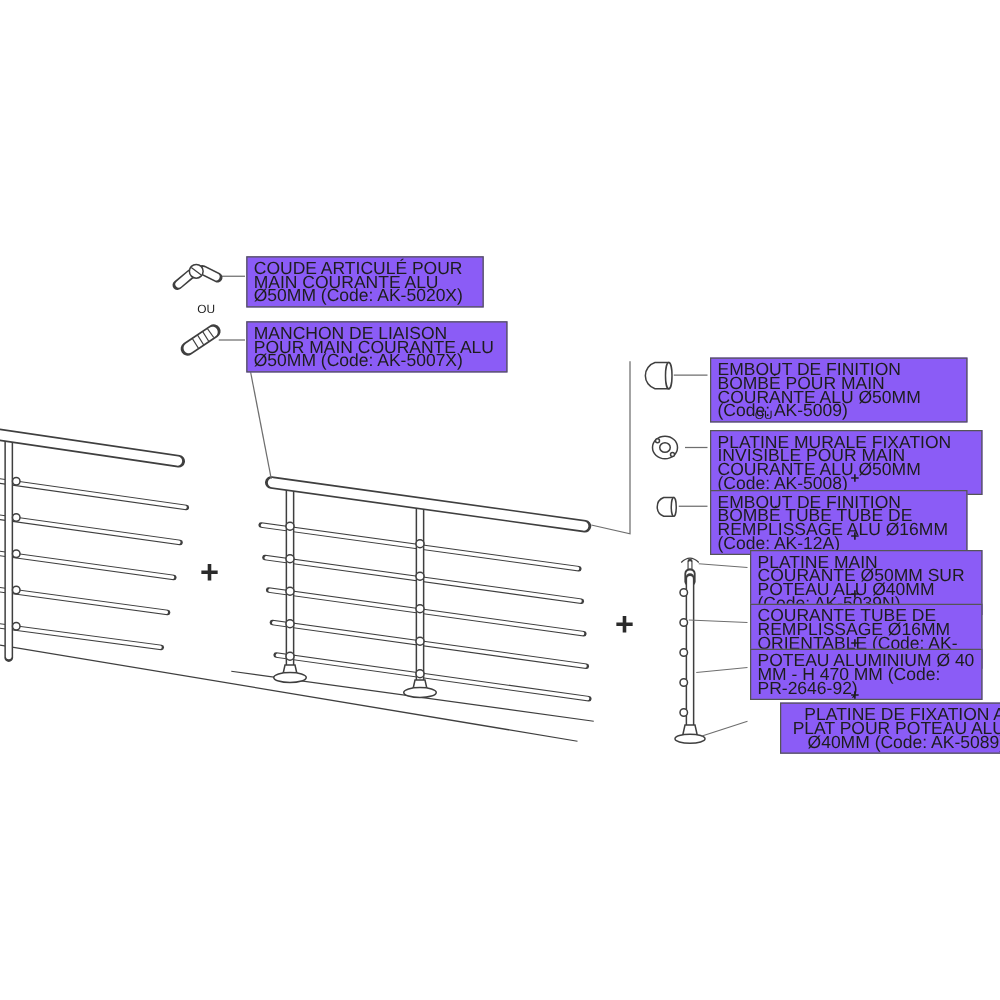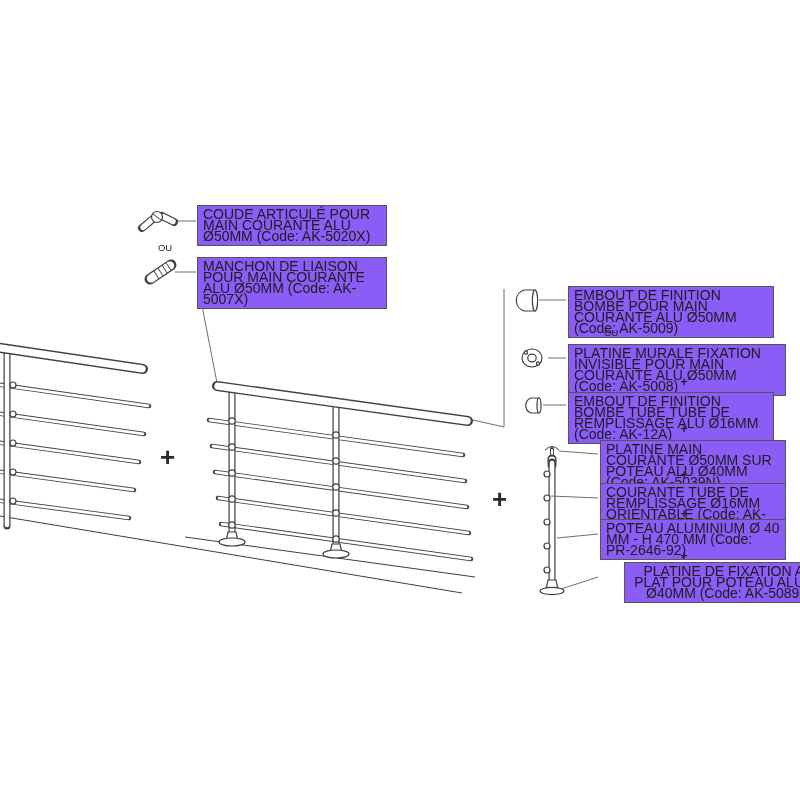--- a/index.html
+++ b/index.html
@@ -193,21 +193,21 @@
     <g>
       <path class="wfill" d="M539,398 L531,398 A8,8 0 0 0 531,413 L539,413 Z"></path>
       <ellipse class="wfill" cx="539" cy="405.5" rx="2" ry="7.5"></ellipse>
     </g>
   </svg>
 
   <div class="callout" style="left:197px;top:205px;width:190px;">COUDE ARTICULÉ POUR MAIN COURANTE ALU Ø50MM (Code: AK-5020X)</div>
 
   <div class="or-label" style="left:150px;top:242px;">OU</div>
 
-  <div class="callout" style="left:197px;top:257px;width:190px;">MANCHON DE LIAISON POUR MAIN COURANTE ALU Ø50MM (Code: AK-5007X)</div>
+  <div class="callout" style="left:197px;top:257px;width:209px;">MANCHON DE LIAISON POUR MAIN COURANTE ALU Ø50MM (Code: AK-5007X)</div>
 
   <div class="callout" style="left:568px;top:286px;width:206px;">EMBOUT DE FINITION BOMBÉ POUR MAIN COURANTE ALU Ø50MM (Code: AK-5009)</div>
 
   <div class="or-label" style="left:596px;top:327px;">OU</div>
 
   <div class="callout" style="left:568px;top:344px;width:218px;">PLATINE MURALE FIXATION INVISIBLE POUR MAIN COURANTE ALU Ø50MM (Code: AK-5008)</div>
 
   <div class="small-plus" style="left:674px;top:377px;">+</div>
 
   <div class="callout" style="left:568px;top:392px;width:206px;">EMBOUT DE FINITION BOMBÉ TUBE TUBE DE REMPLISSAGE ALU Ø16MM (Code: AK-12A)</div>

